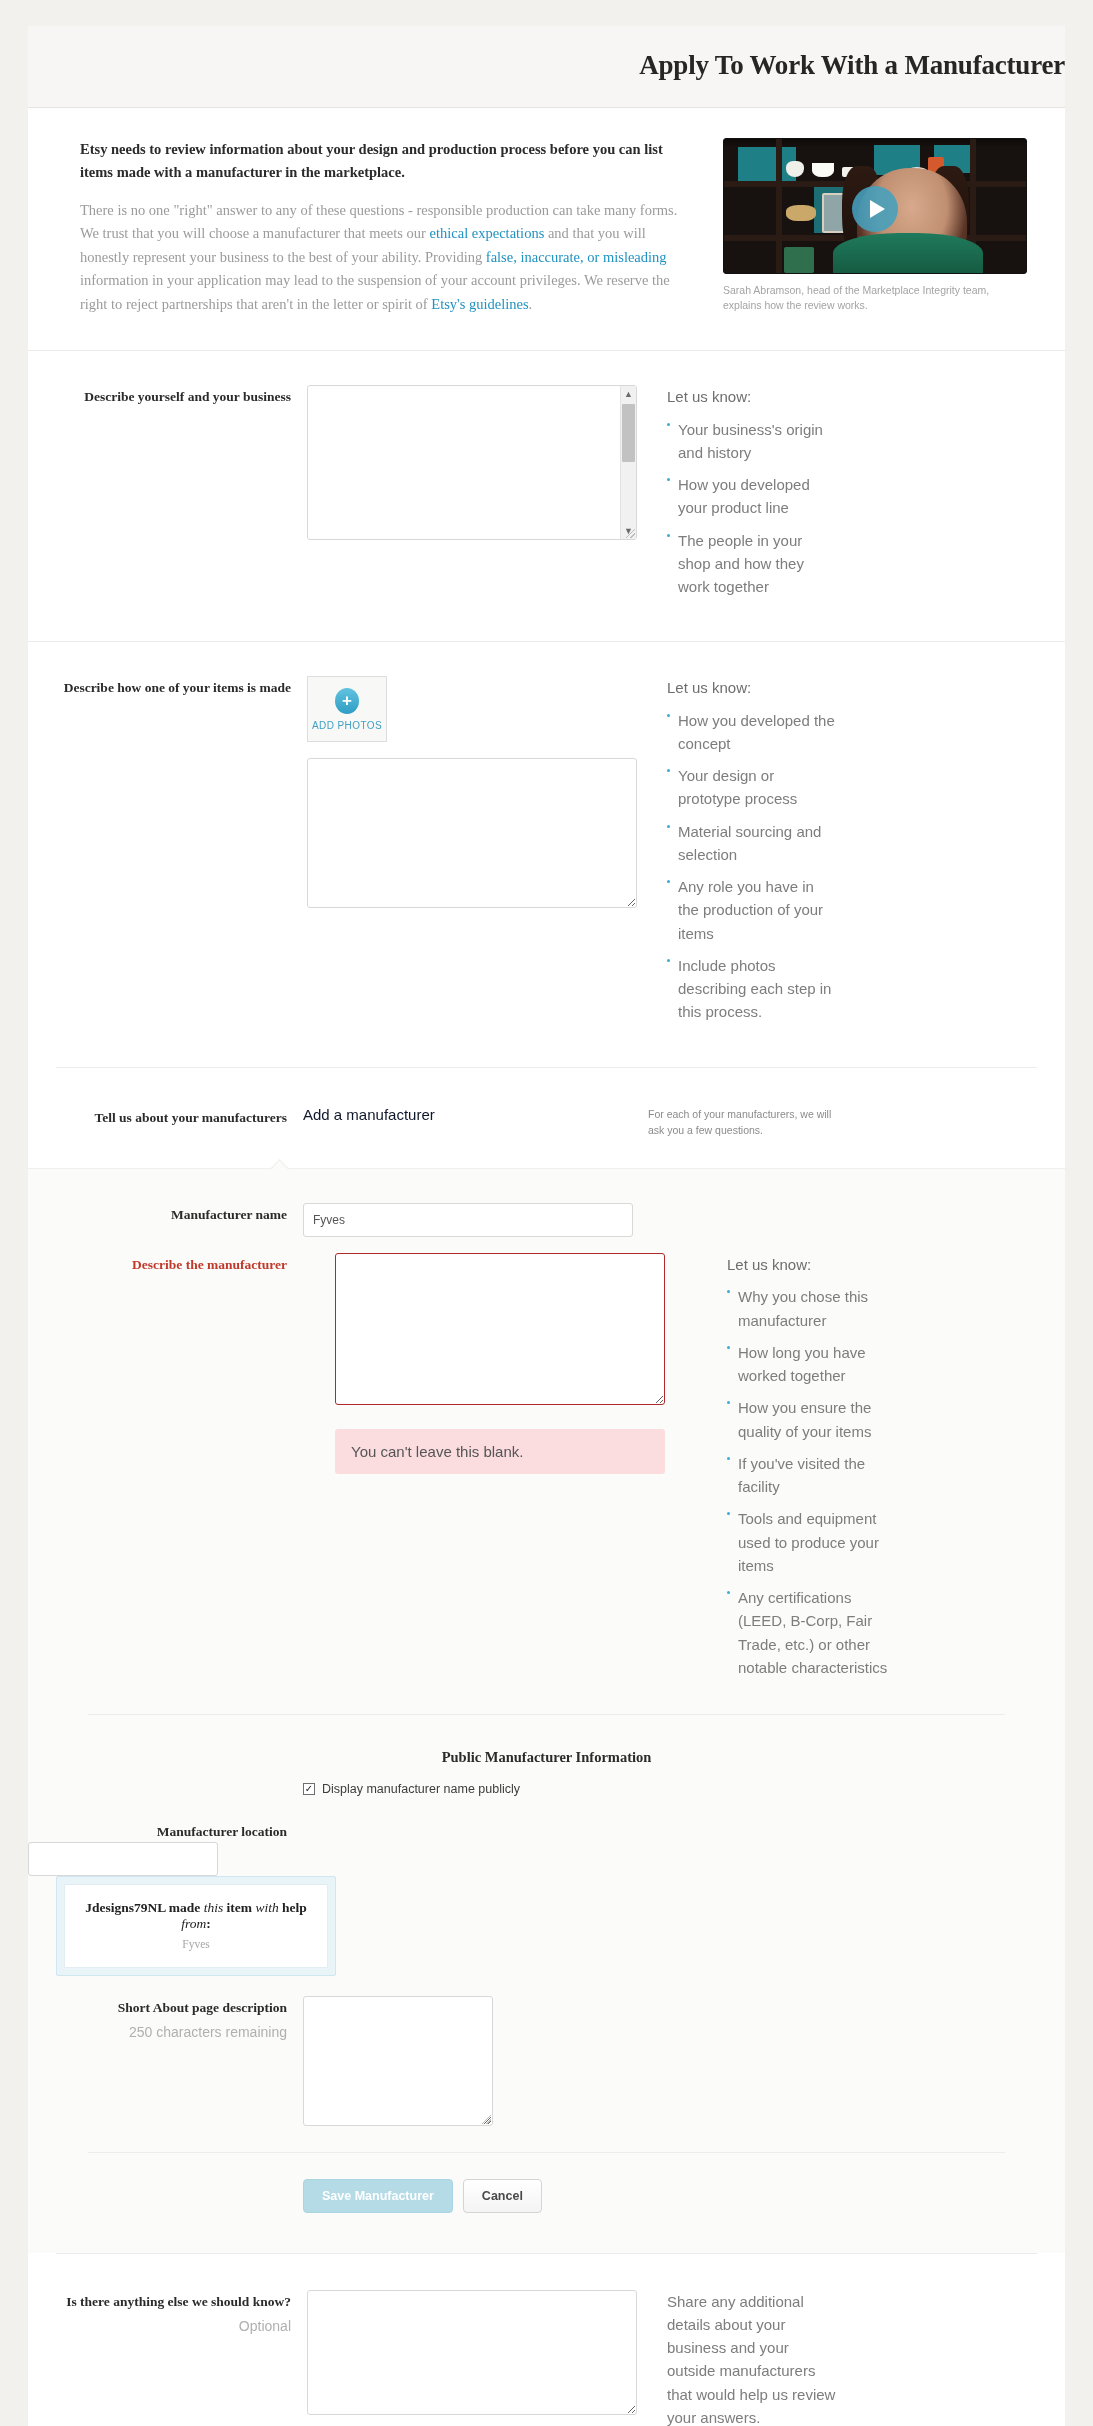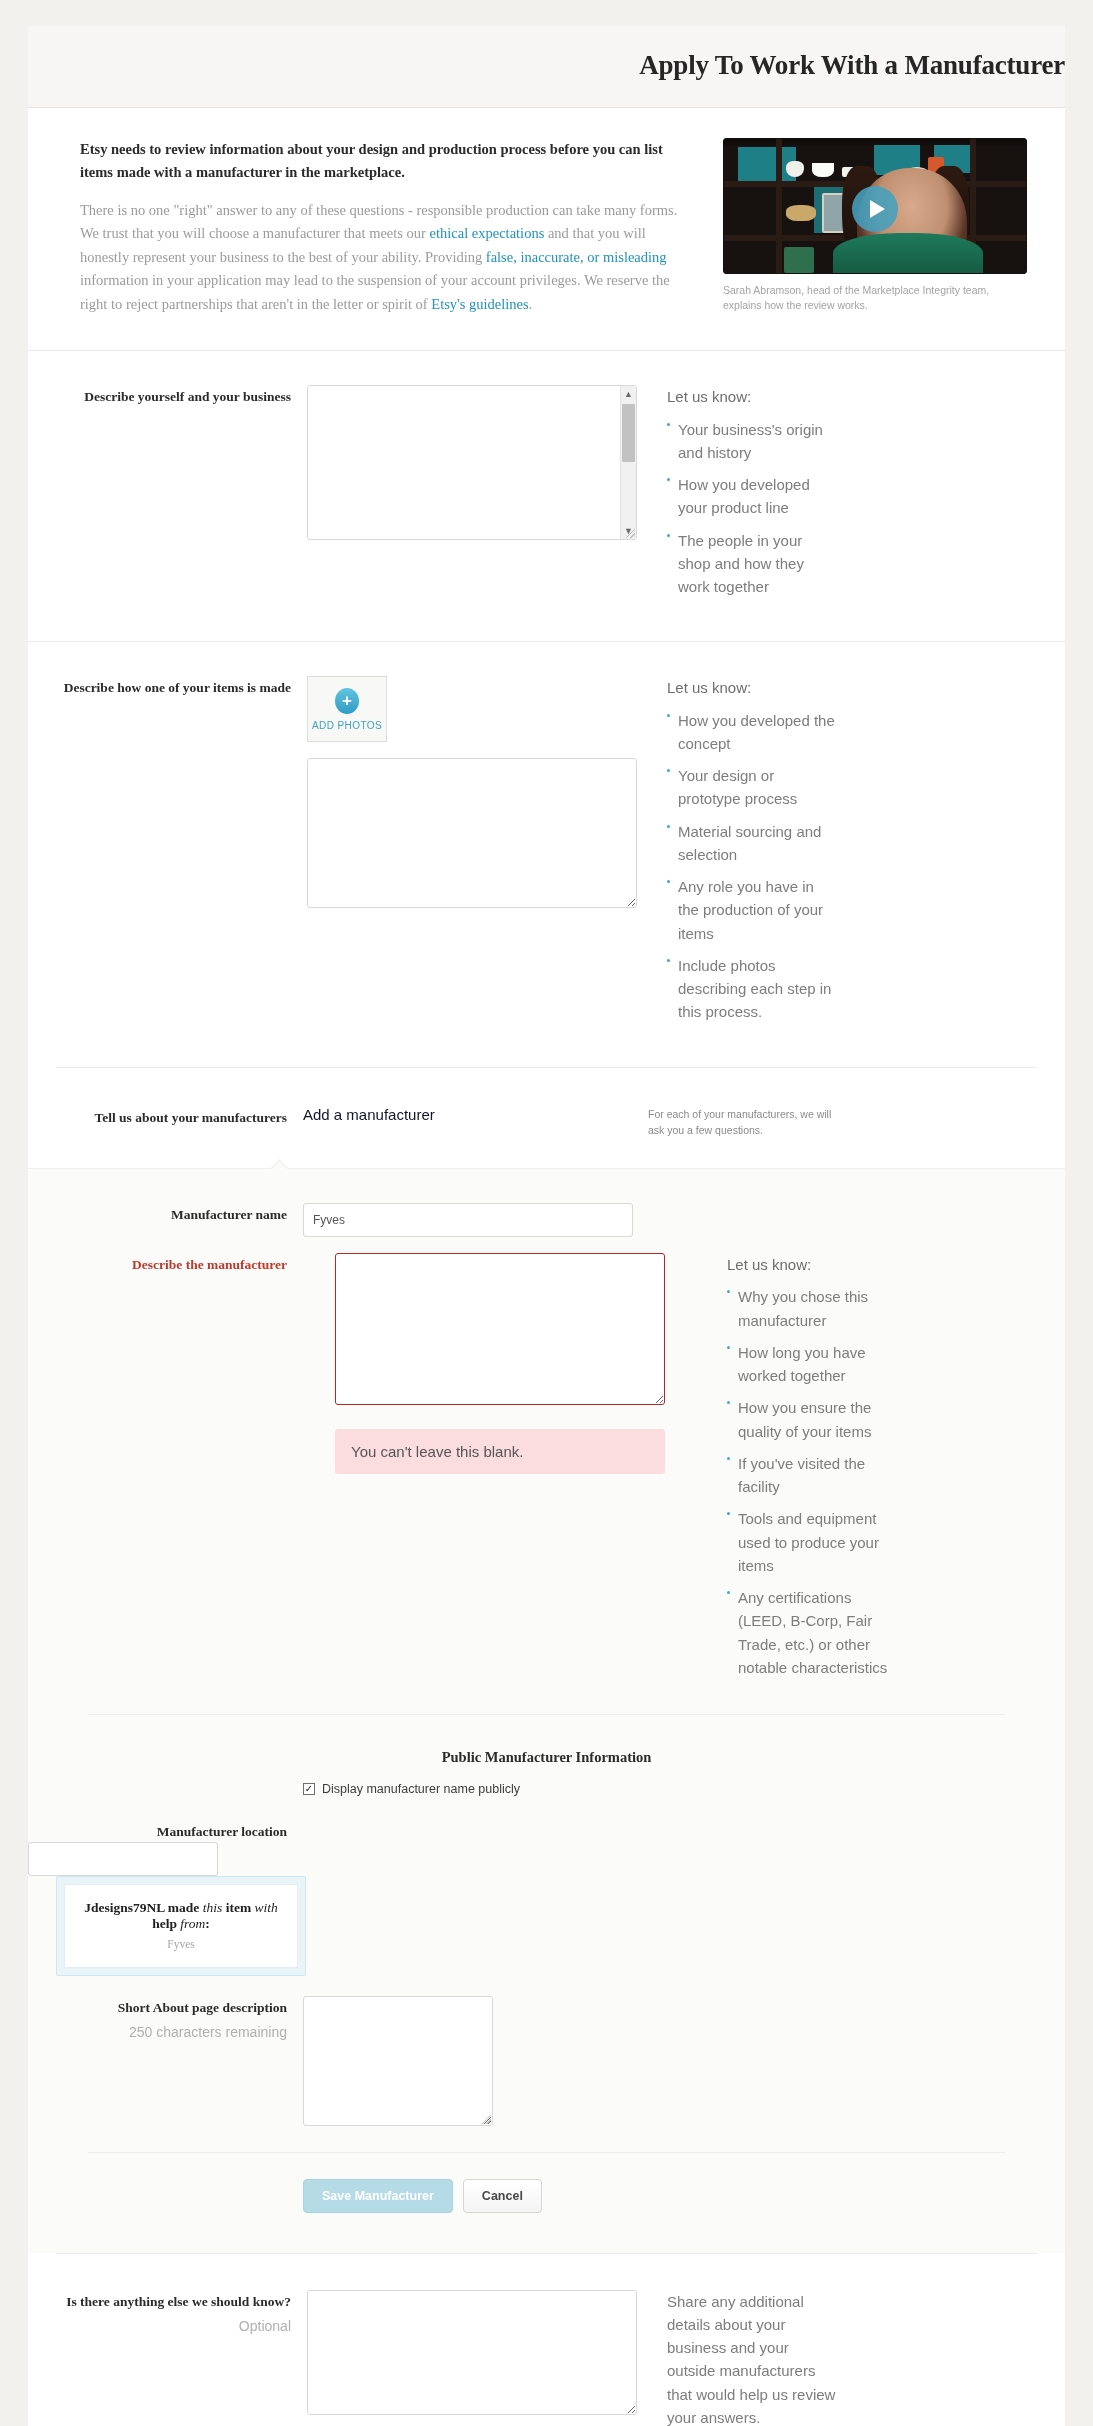--- a/index.html
+++ b/index.html
@@ -282,21 +282,21 @@
   .cb-row { display:flex; }
   .cb-left { width:275px; }
   .cb-right { display:flex; align-items:center; gap:7px; font-size:12.5px; color:#3d3d3d; }
   .cbox {
     width:12px;height:12px;border:1px solid #6f6f6f;background:#fff;
     display:flex;align-items:center;justify-content:center;
     font-size:10px;line-height:1;color:#222;
   }
 
   .preview-outer {
-    width:250px;
+    width:280px;
     background:#e8f4f8;
     border:1px solid #cfe7f0;
     padding:7px;
     border-radius:2px;
   }
   .preview-inner {
     background:#fff;
     border:1px solid #e2eef3;
     padding:15px 10px 17px 10px;
     text-align:center;

